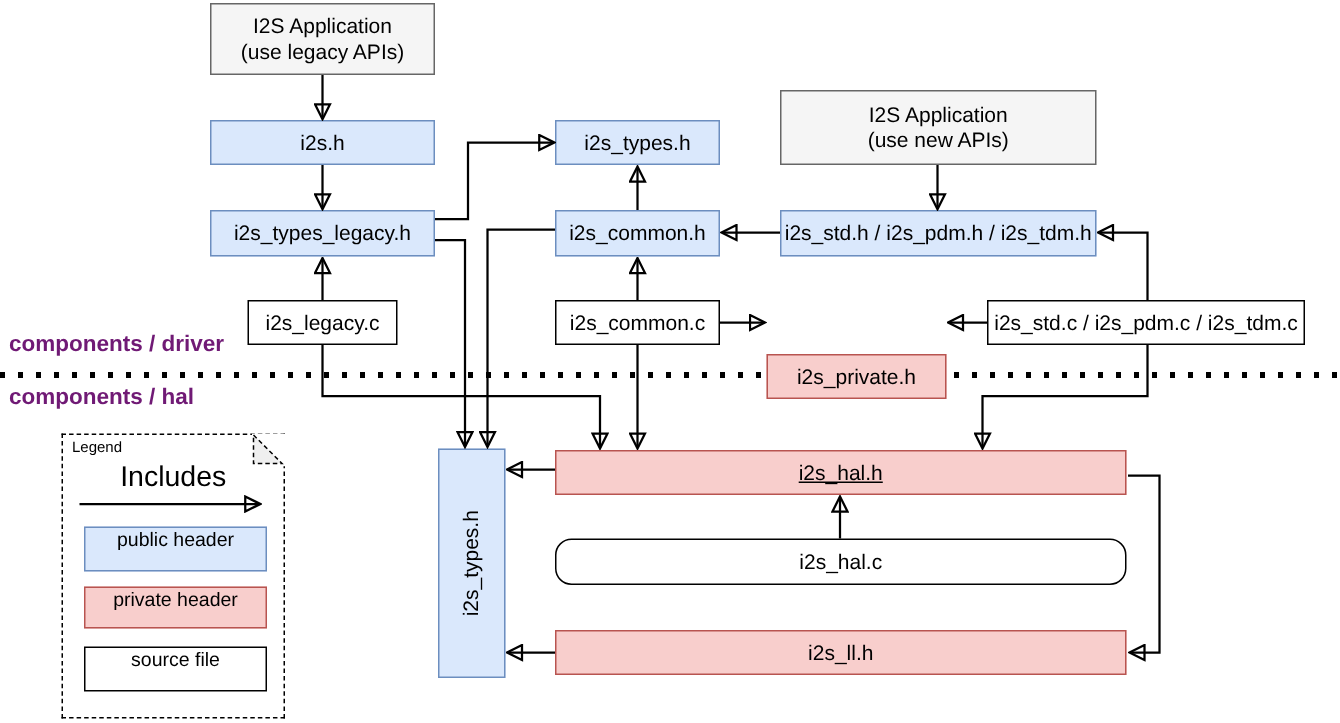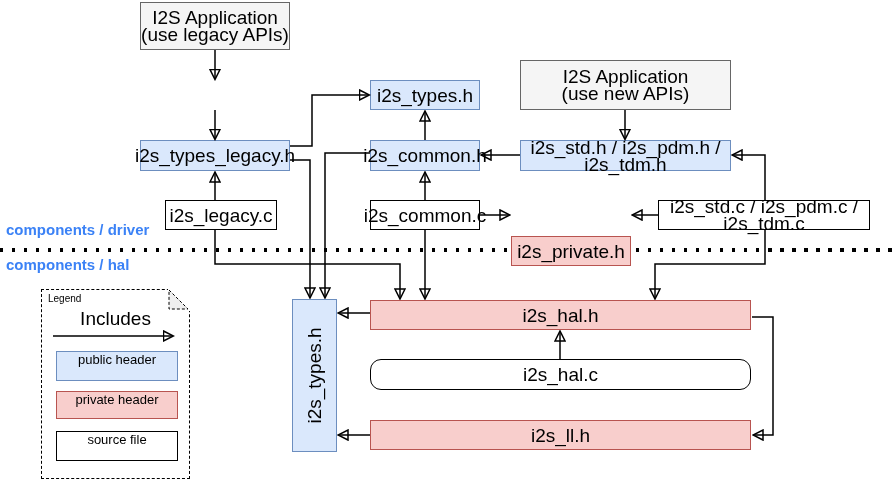--- a/index.html
+++ b/index.html
@@ -12,38 +12,38 @@
     color: #000000;
     overflow: hidden;
   }
   .node {
     position: absolute;
     box-sizing: border-box;
     display: flex;
     align-items: center;
     justify-content: center;
     text-align: center;
-    font-size: 19px;
+    font-size: 14px;
     line-height: 17px;
     background: #ffffff;
     border: 1px solid #000000;
   }
   .node.blue   { background: #DAE8FC; border-color: #6C8EBF; }
   .node.pink   { background: #F8CECC; border-color: #B85450; }
   .node.gray   { background: #F5F5F5; border-color: #666666; }
   .node.white  { background: #FFFFFF; border-color: #000000; }
   .node .vtext {
     transform: rotate(-90deg);
     white-space: nowrap;
   }
   .section-label {
     position: absolute;
     font-size: 15px;
     font-weight: bold;
-    color: #3b82f6;
+    color: #701a75;
     white-space: nowrap;
   }
   .dotted-sep {
     position: absolute;
     left: 0; top: 248;
     top: 248px;
     width: 893px;
     height: 4px;
     background: repeating-linear-gradient(90deg,
       #000000 0px, #000000 3.5px,
@@ -109,26 +109,29 @@
   <div class="dotted-sep"></div>
   <div class="section-label" style="left:6px; top:256px;">components / hal</div>
 
   <div class="node gray" style="left:140px; top:2px; width:150px; height:48px;">
     <div>
       <div>I2S Application</div>
       <div>(use legacy APIs)</div>
     </div>
   </div>
 
+  <div class="node blue" style="left:140px; top:80px; width:150px; height:30px;">
+    <span>i2s.h</span>
+  </div>
 
   <div class="node blue" style="left:140px; top:140px; width:150px; height:31px;">
     <span>i2s_types_legacy.h</span>
   </div>
 
-  <div class="node white" style="left:165px; top:200px; width:112px; height:30px;">
+  <div class="node white" style="left:165px; top:200px; width:100px; height:30px;">
     <span>i2s_legacy.c</span>
   </div>
 
   <div class="node blue" style="left:370px; top:80px; width:110px; height:30px;">
     <span>i2s_types.h</span>
   </div>
 
   <div class="node blue" style="left:370px; top:140px; width:110px; height:31px;">
     <span>i2s_common.h</span>
   </div>
@@ -153,21 +156,21 @@
   </div>
 
   <div class="node white" style="left:658px; top:200px; width:212px; height:30px;">
     <span>i2s_std.c / i2s_pdm.c / i2s_tdm.c</span>
   </div>
 
   <div class="node blue" style="left:292px; top:299px; width:45px; height:153px;">
     <span class="vtext">i2s_types.h</span>
   </div>
 
-  <div class="node pink" style="left:370px; top:300px; width:381px; height:30px;">
+  <div class="node pink" style="left:370px; top:300px; width:381px; height:30px;text-decoration:underline;">
     <span>i2s_hal.h</span>
   </div>
 
   <div class="node white" style="left:370px; top:359px; width:381px; height:31px;border-radius:11px;">
     <span>i2s_hal.c</span>
   </div>
 
   <div class="node pink" style="left:370px; top:420px; width:381px; height:30px;">
     <span>i2s_ll.h</span>
   </div>

